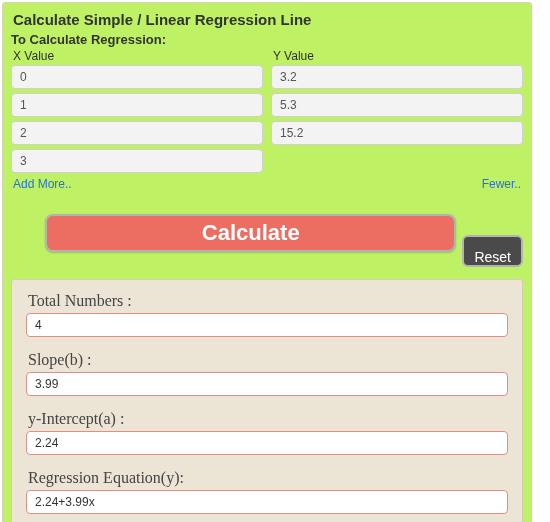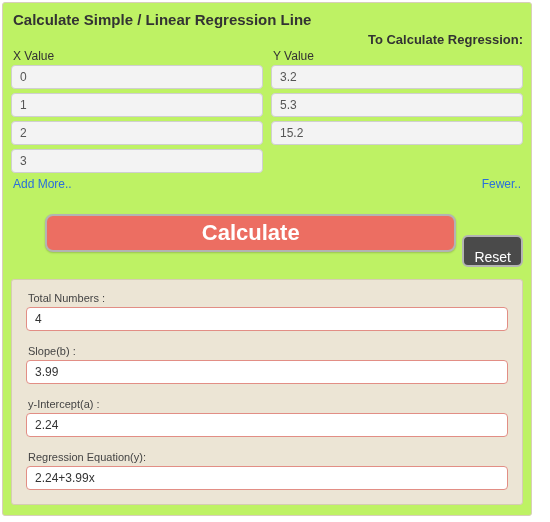--- a/index.html
+++ b/index.html
@@ -20,21 +20,21 @@
   }
   .heading {
     font-weight: bold;
     font-size: 15px;
     color: #333;
     padding: 2px 0 4px 2px;
   }
   .subheading {
     font-weight: bold;
     font-size: 13px;
-    text-align: right;
+    text-align: left;
     padding-bottom: 2px;
   }
   .cols {
     display: flex;
     gap: 8px;
   }
   .col {
     flex: 1;
   }
   .col-label {
@@ -99,23 +99,24 @@
     margin-top: 36px;
   }
   .results {
     margin-top: 6px;
     border: 1px solid #d6ccb3;
     border-radius: 3px;
     padding: 12px 14px 14px 14px;
     background: #ece5d5;
   }
   .result-label {
-    font-size: 11px;
+    font-size: 16px;
     color: #444;
     margin: 14px 0 3px 2px;
+    font-family: Liberation Serif, serif;
   }
   .result-label:first-child { margin-top: 0; }
   .result-input {
     display: block;
     width: 100%;
     height: 24px;
     padding: 3px 8px;
     font-size: 12px;
     color: #333;
     background: #fff;

